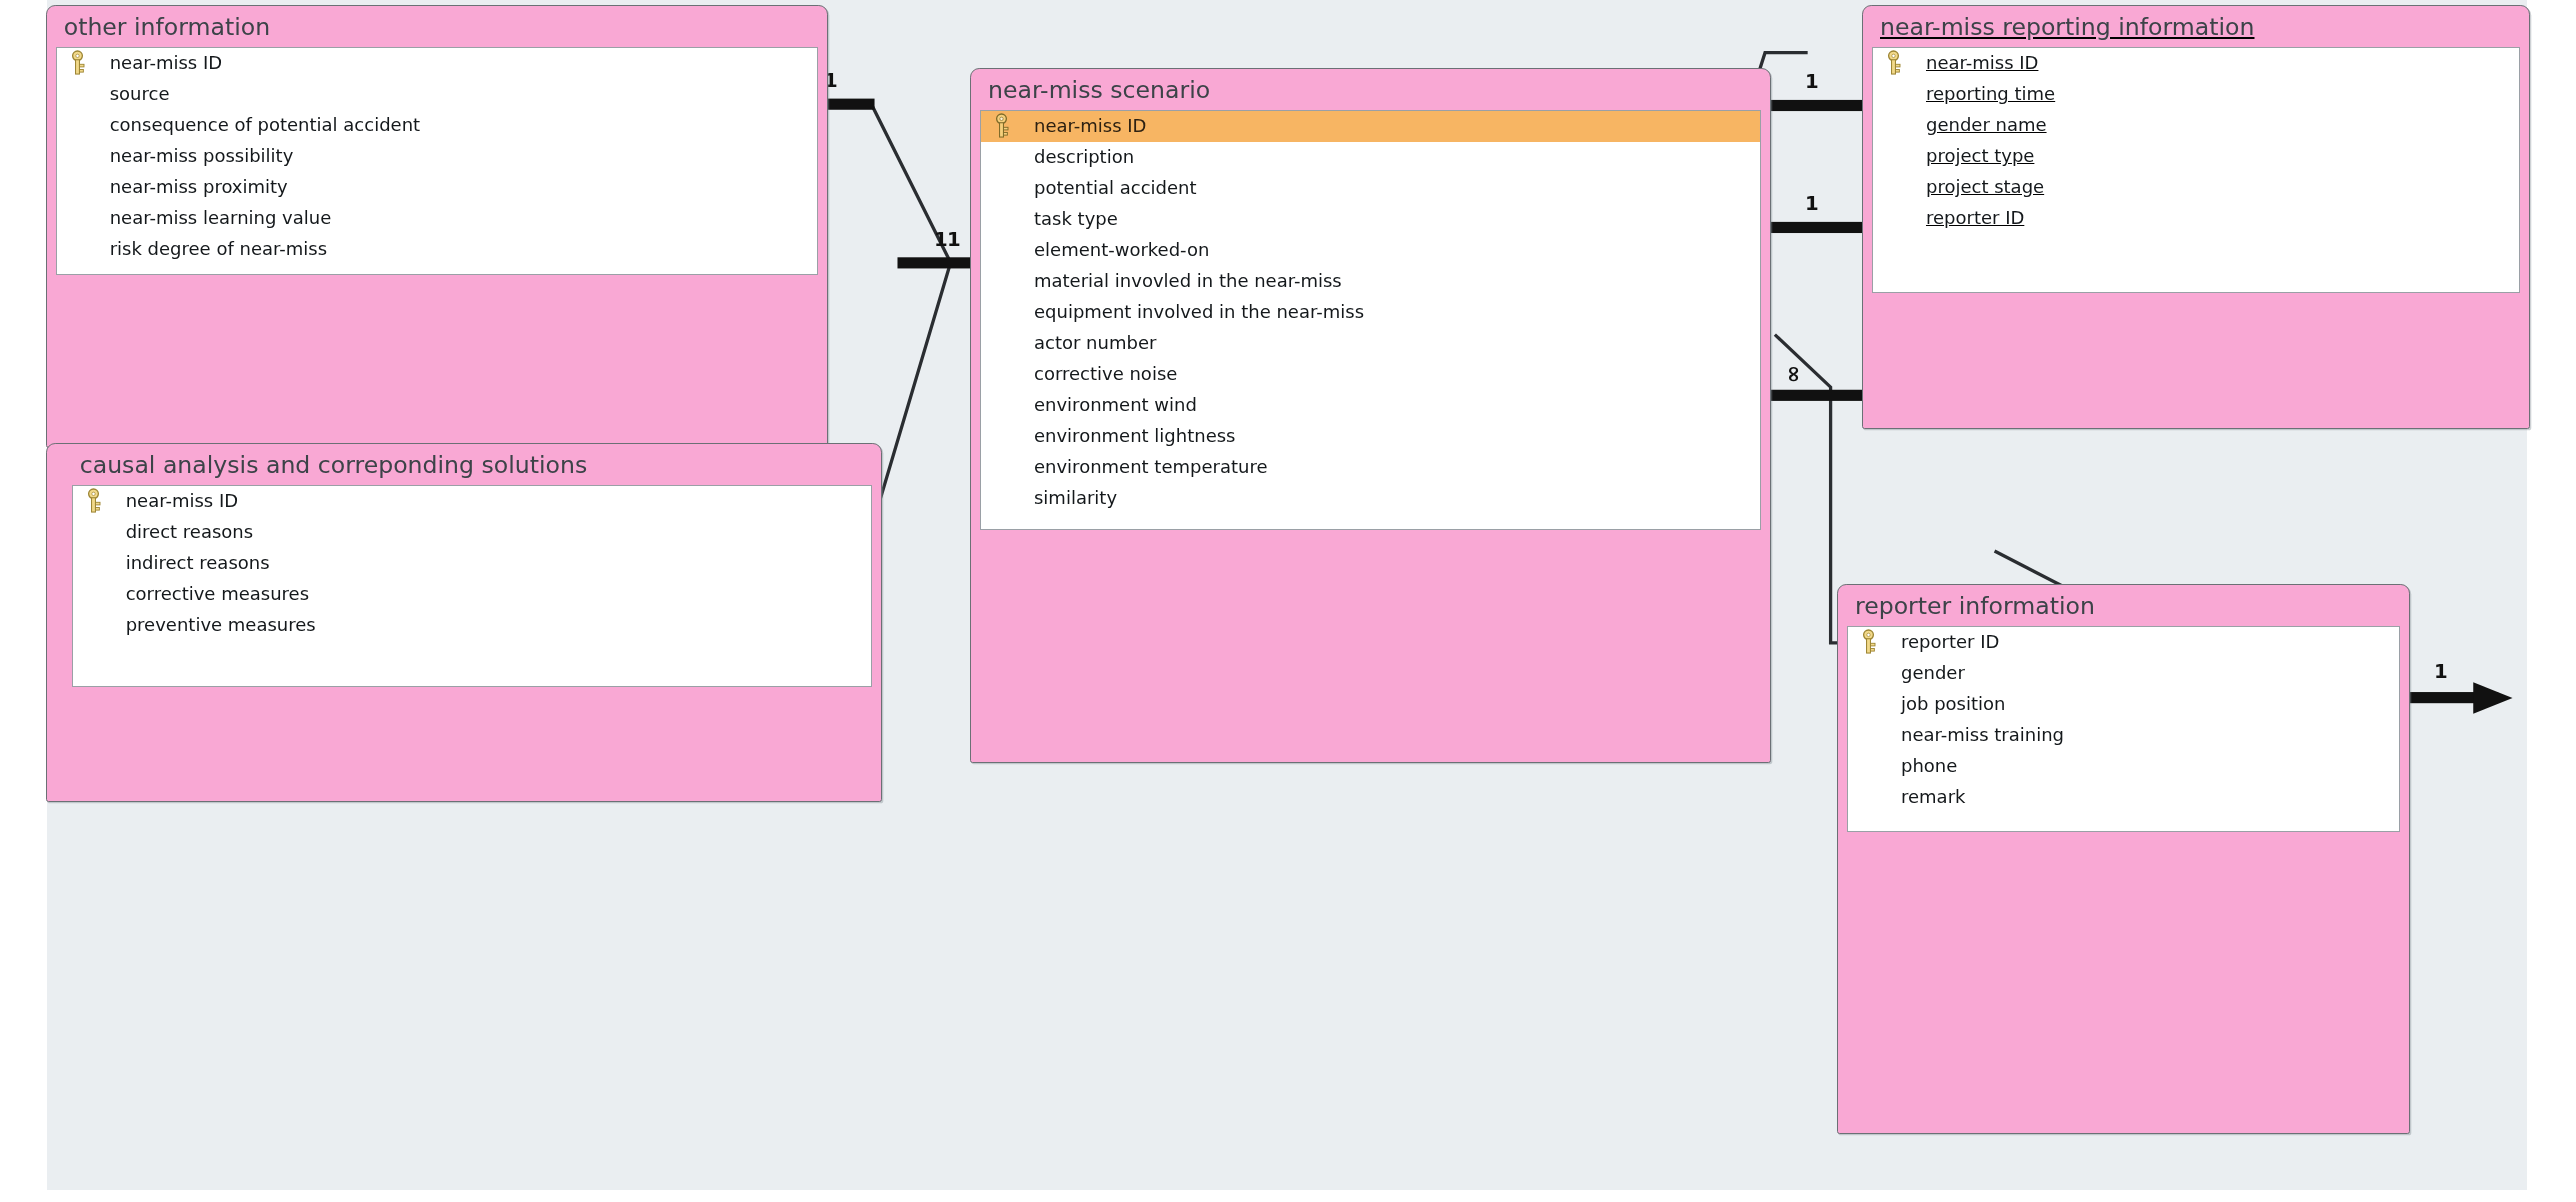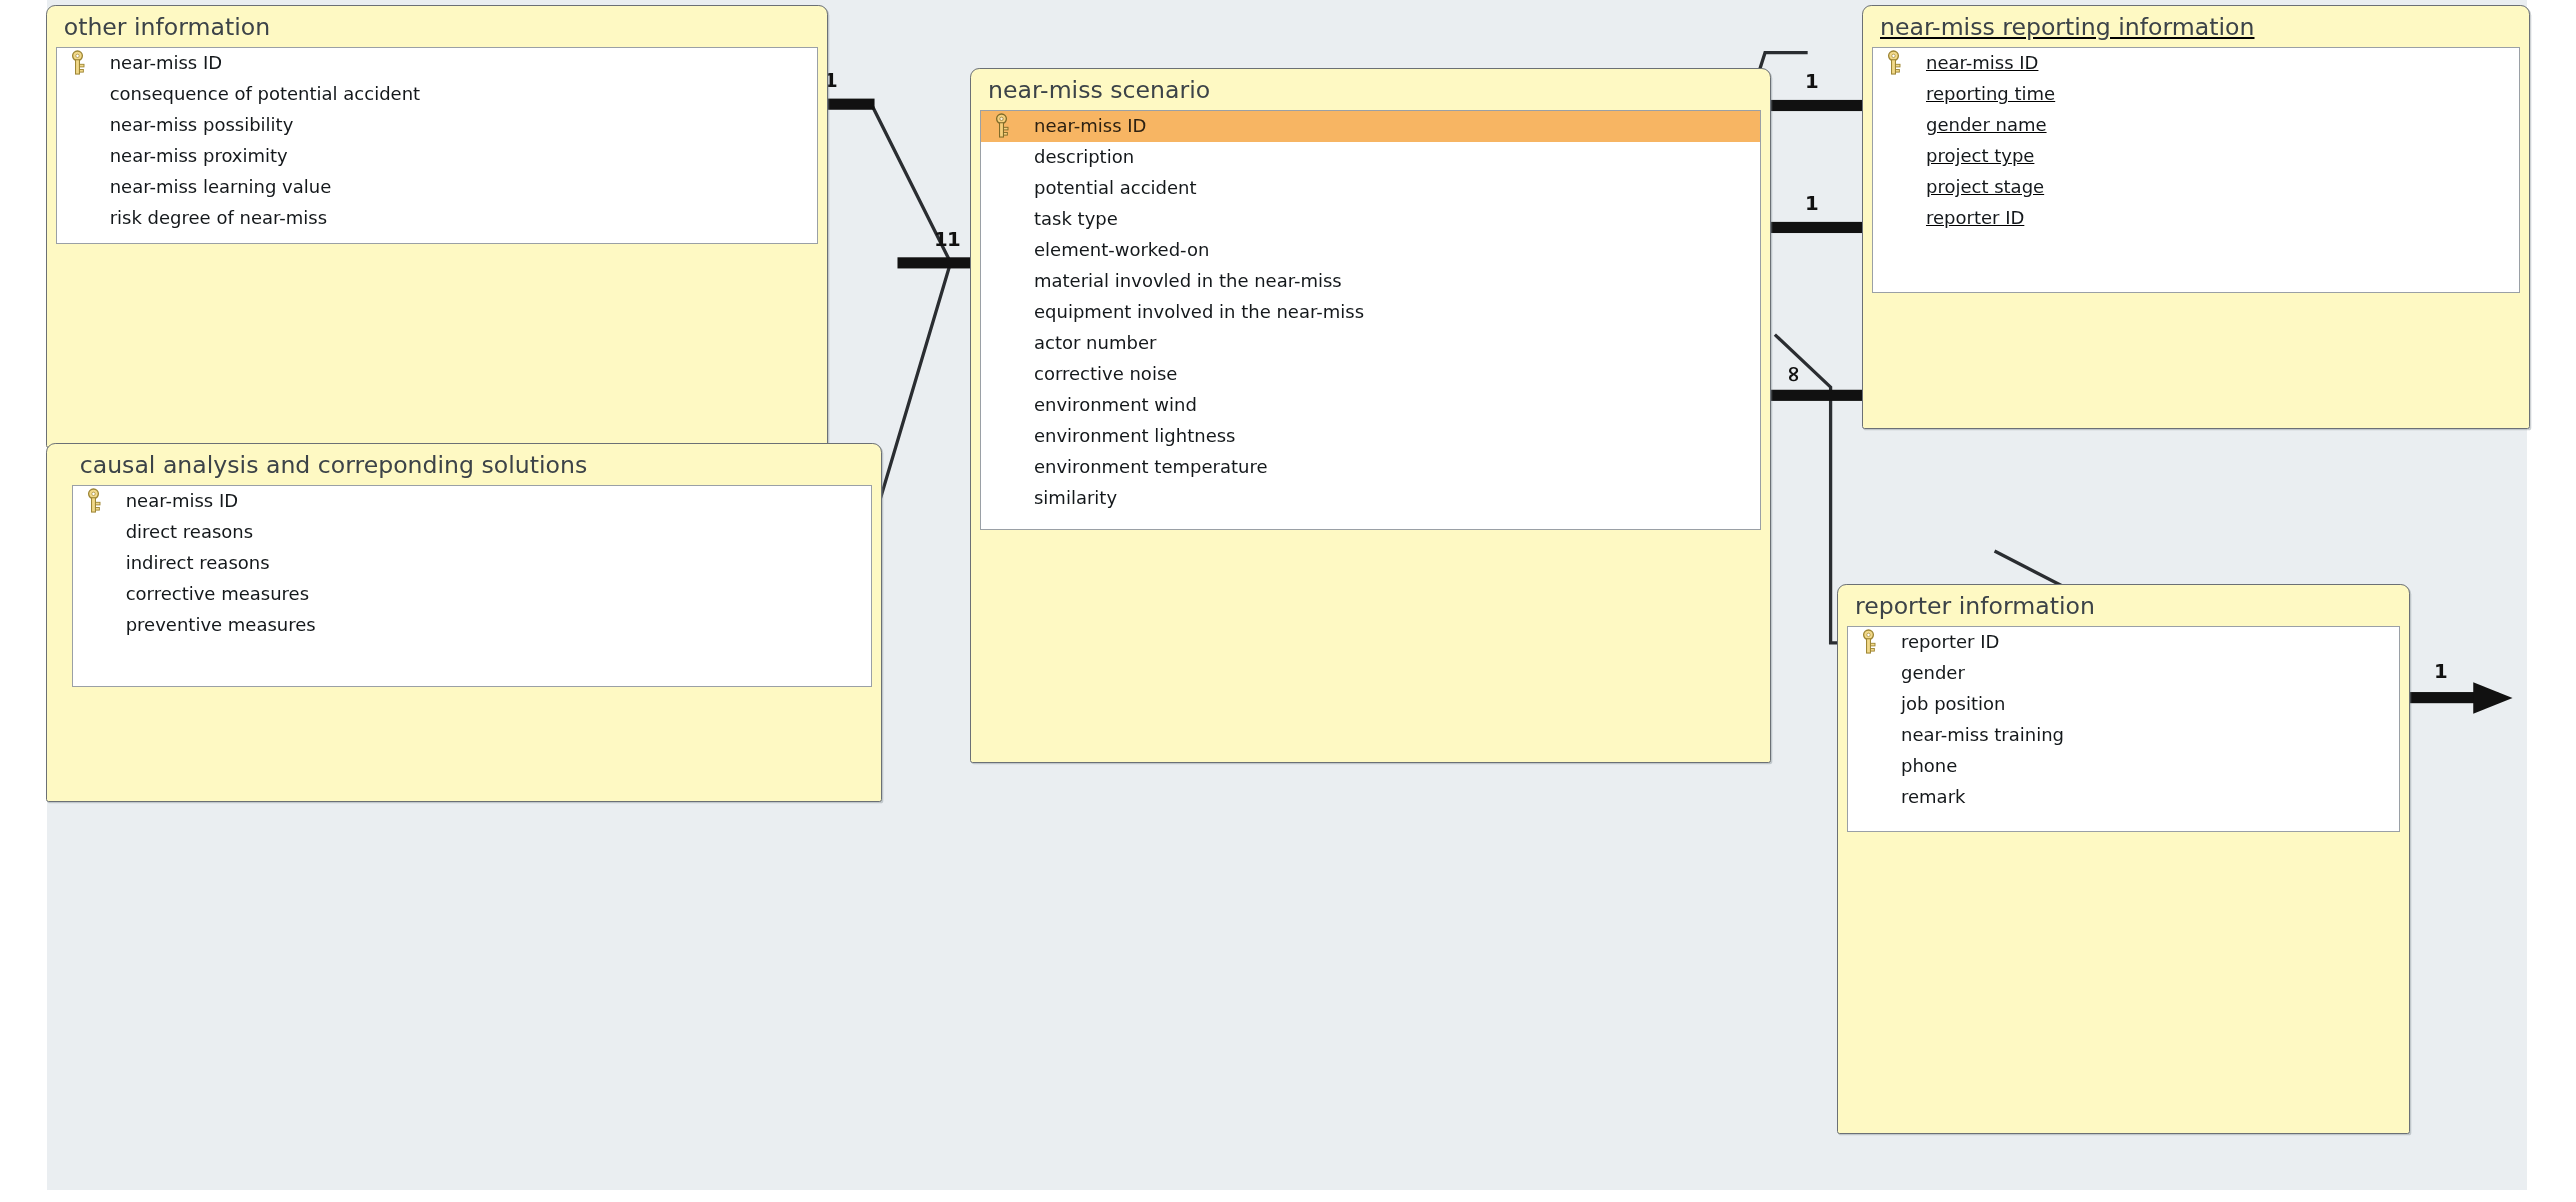--- a/index.html
+++ b/index.html
@@ -20,21 +20,21 @@
     font-weight:bold;font-size:19.7px;color:#111;line-height:1;
     letter-spacing:-0.7px;white-space:nowrap;
   }
   .card-inf{
     position:absolute;font-family:"DejaVu Sans","Liberation Sans",sans-serif;
     font-weight:bold;font-size:22px;color:#111;line-height:1;white-space:nowrap;
   }
   
   .tblwin{
     position:absolute;
-    background:#fef9c3;
+    background:#f9a8d4;
     border:1.3px solid #6b7075;
     border-radius:9.2px 9.2px 2.6px 2.6px;
     box-shadow:1.3px 1.3px 0 rgba(130,140,148,.40);
     box-sizing:border-box;
   }
   .tbl-title{
     font-size:23.6px;color:#3c4348;
     padding:9.2px 0 6.6px 17px;
     line-height:1.05;white-space:nowrap;
   }
@@ -111,20 +111,24 @@
             <circle cx="13" cy="9" r="2.6" fill="#ffffff" stroke="#9c8432" stroke-width="1"></circle>
             <rect x="10" y="15" width="6" height="22" fill="#f2d98a" stroke="#9c8432" stroke-width="1.6"></rect>
             <rect x="16" y="22" width="7" height="4" fill="#f2d98a" stroke="#9c8432" stroke-width="1.4"></rect>
             <rect x="16" y="30" width="6" height="4" fill="#f2d98a" stroke="#9c8432" stroke-width="1.4"></rect>
           </svg>
         </span>
         <span class="fieldname">near-miss ID</span>
       </div>
       <div class="fieldrow">
         <span class="keyslot"></span>
+        <span class="fieldname">source</span>
+      </div>
+      <div class="fieldrow">
+        <span class="keyslot"></span>
         <span class="fieldname">consequence of potential accident</span>
       </div>
       <div class="fieldrow">
         <span class="keyslot"></span>
         <span class="fieldname">near-miss possibility</span>
       </div>
       <div class="fieldrow">
         <span class="keyslot"></span>
         <span class="fieldname">near-miss proximity</span>
       </div>

